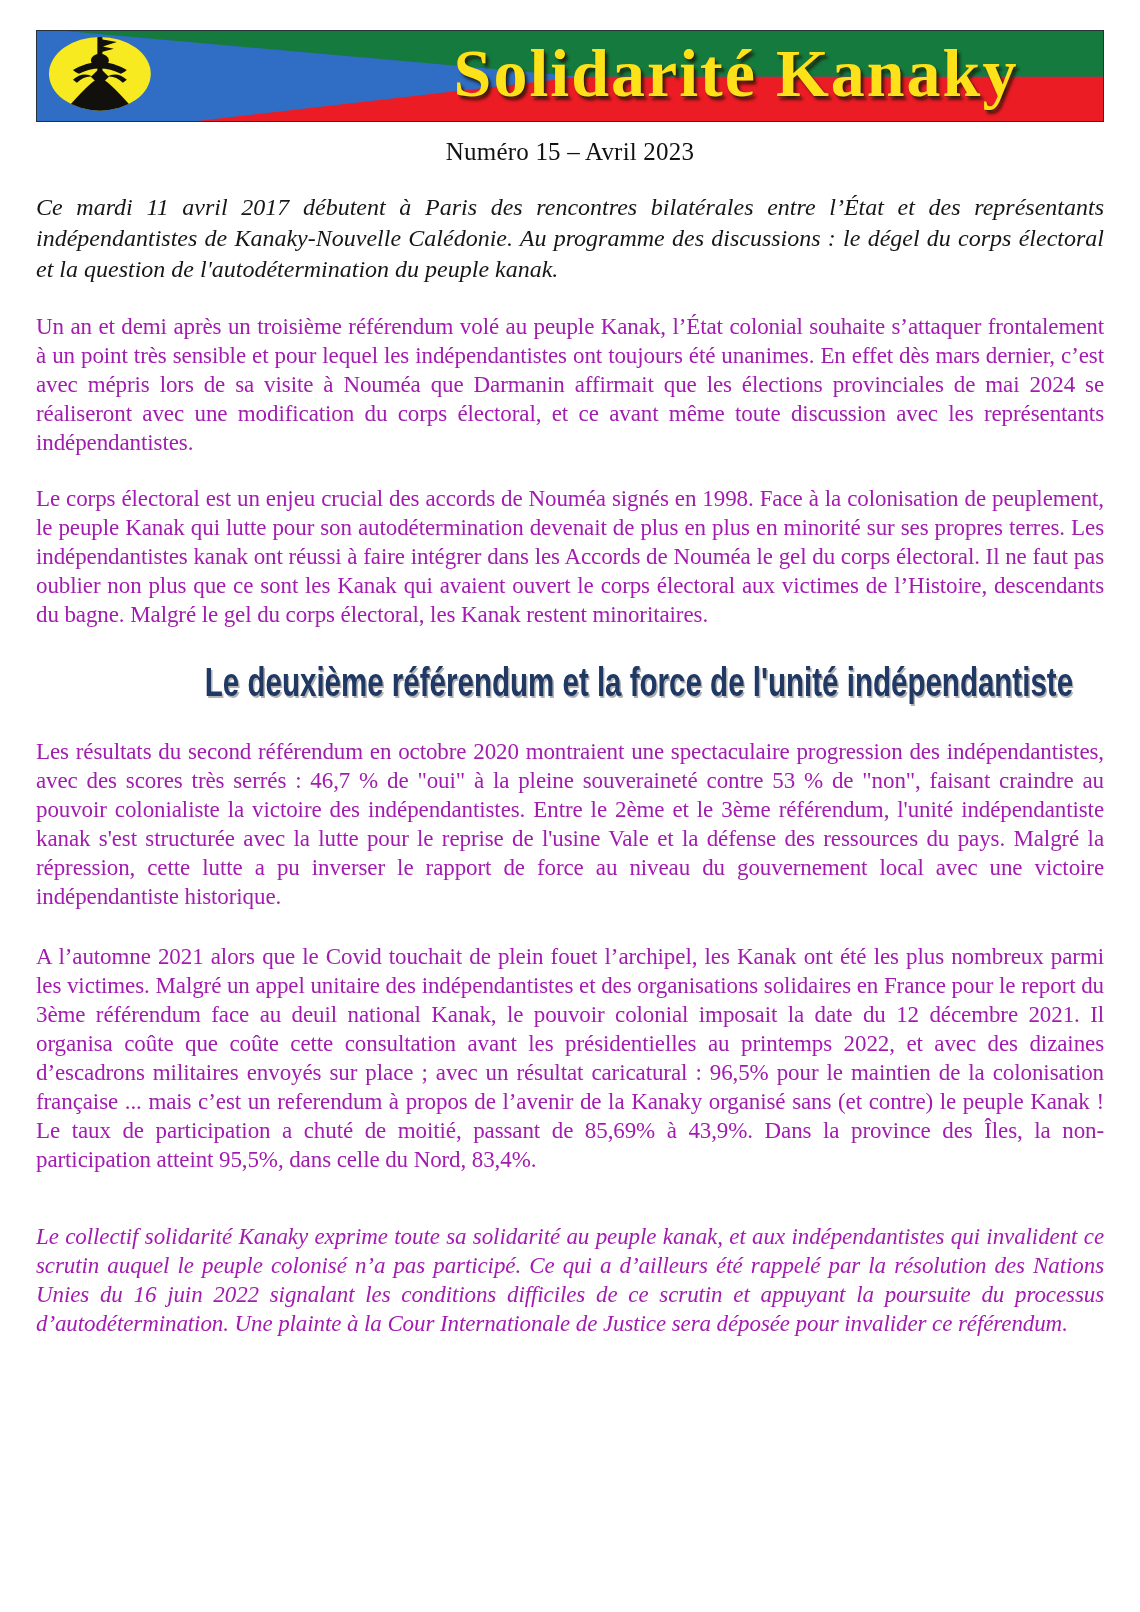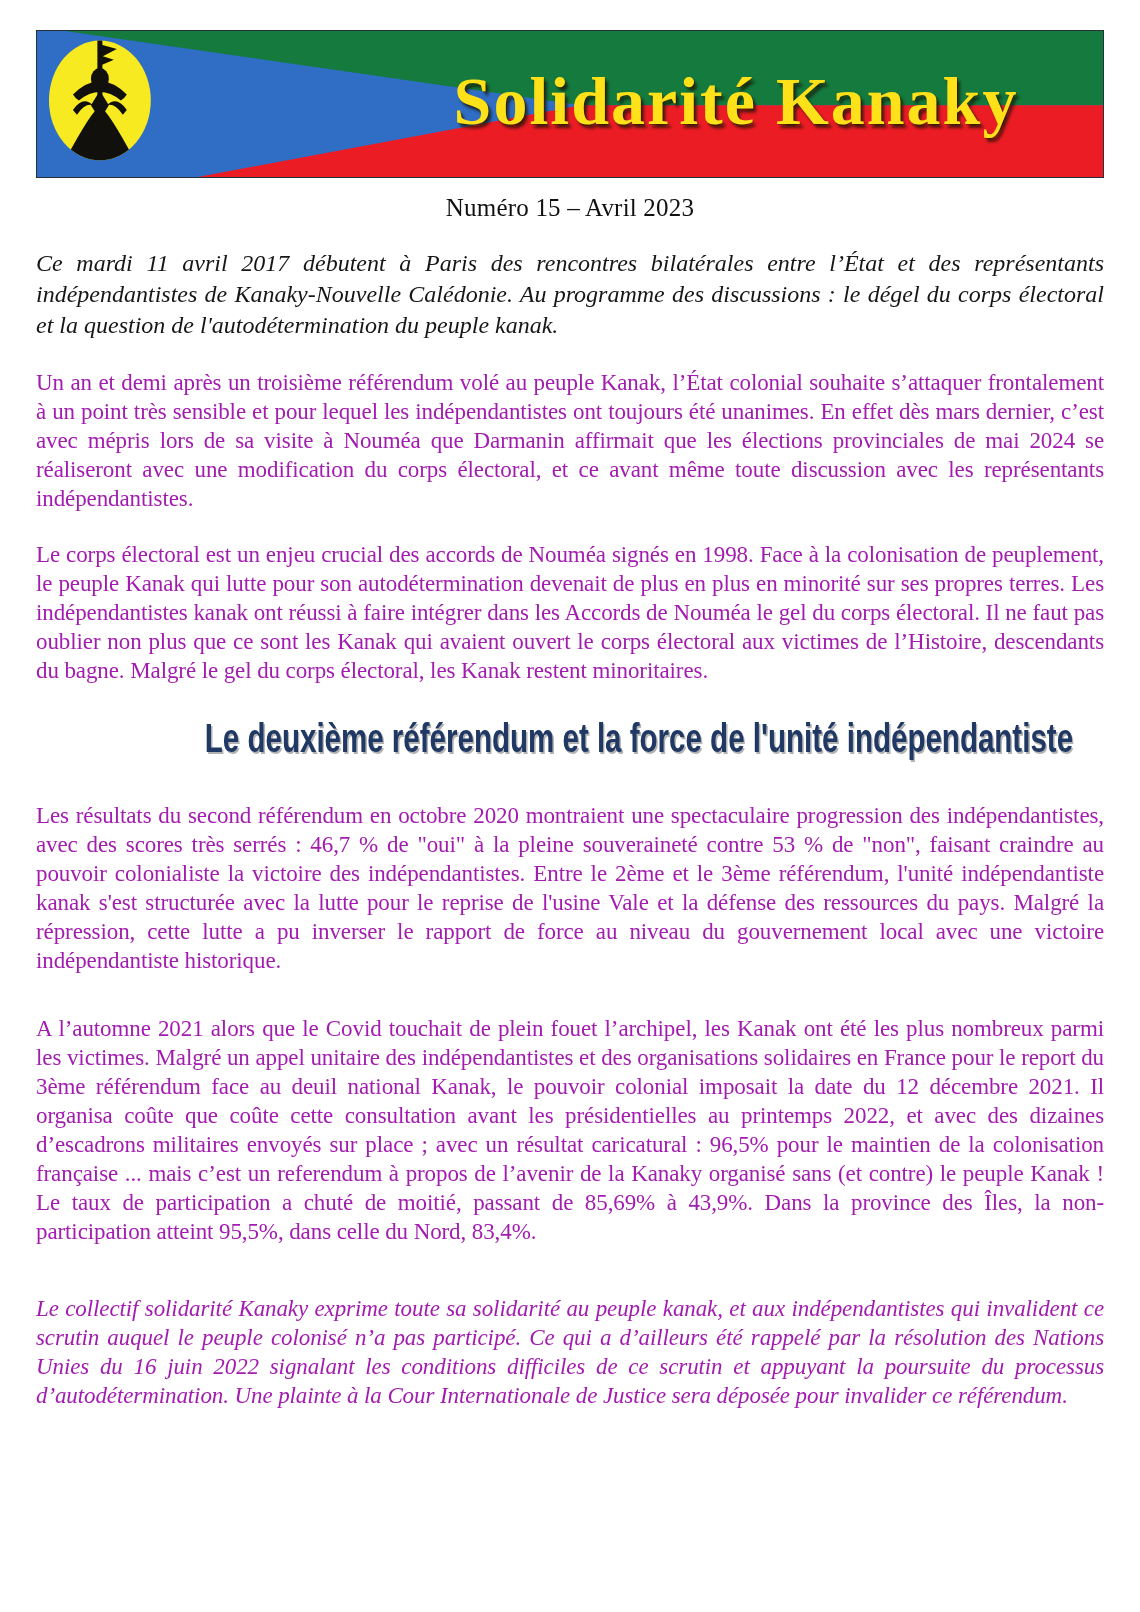--- a/index.html
+++ b/index.html
@@ -8,21 +8,21 @@
     width: 1140px;
     font-family: "Liberation Serif", serif;
     color: #1a1a1a;
     -webkit-font-smoothing: antialiased;
   }
   .page { padding: 30px 36px 46px 36px; }
 
   
   .banner {
     position: relative;
-    height: 148px;
+    height: 92px;
     border: 1px solid #27313a;
     box-sizing: border-box;
     overflow: hidden;
   }
   .banner svg { position: absolute; inset: 0; width: 100%; height: 100%; }
   .banner-title {
     position: absolute;
     left: 340px; right: 8px;
     top: 50%;
     transform: translateY(-53%);
@@ -86,21 +86,21 @@
     color: #161616;
   }
   .para {
     margin-top: 27px;
     font-size: 23px;
     line-height: 29px;
     text-align: justify;
     letter-spacing: -0.1px;
     color: #a21caf;
   }
-  .para.tight { margin-top: 39px; font-family: Liberation Serif, serif; }
+  .para.tight { margin-top: 31px; font-family: Liberation Serif, serif; }
   .para.last-gap { margin-top: 48px; font-style: italic; }
 </style>
 </head>
 <body>
 
 <div class="page">
 
   <div class="banner">
     <svg viewBox="0 0 1068 122" preserveAspectRatio="none" aria-hidden="true">
 

